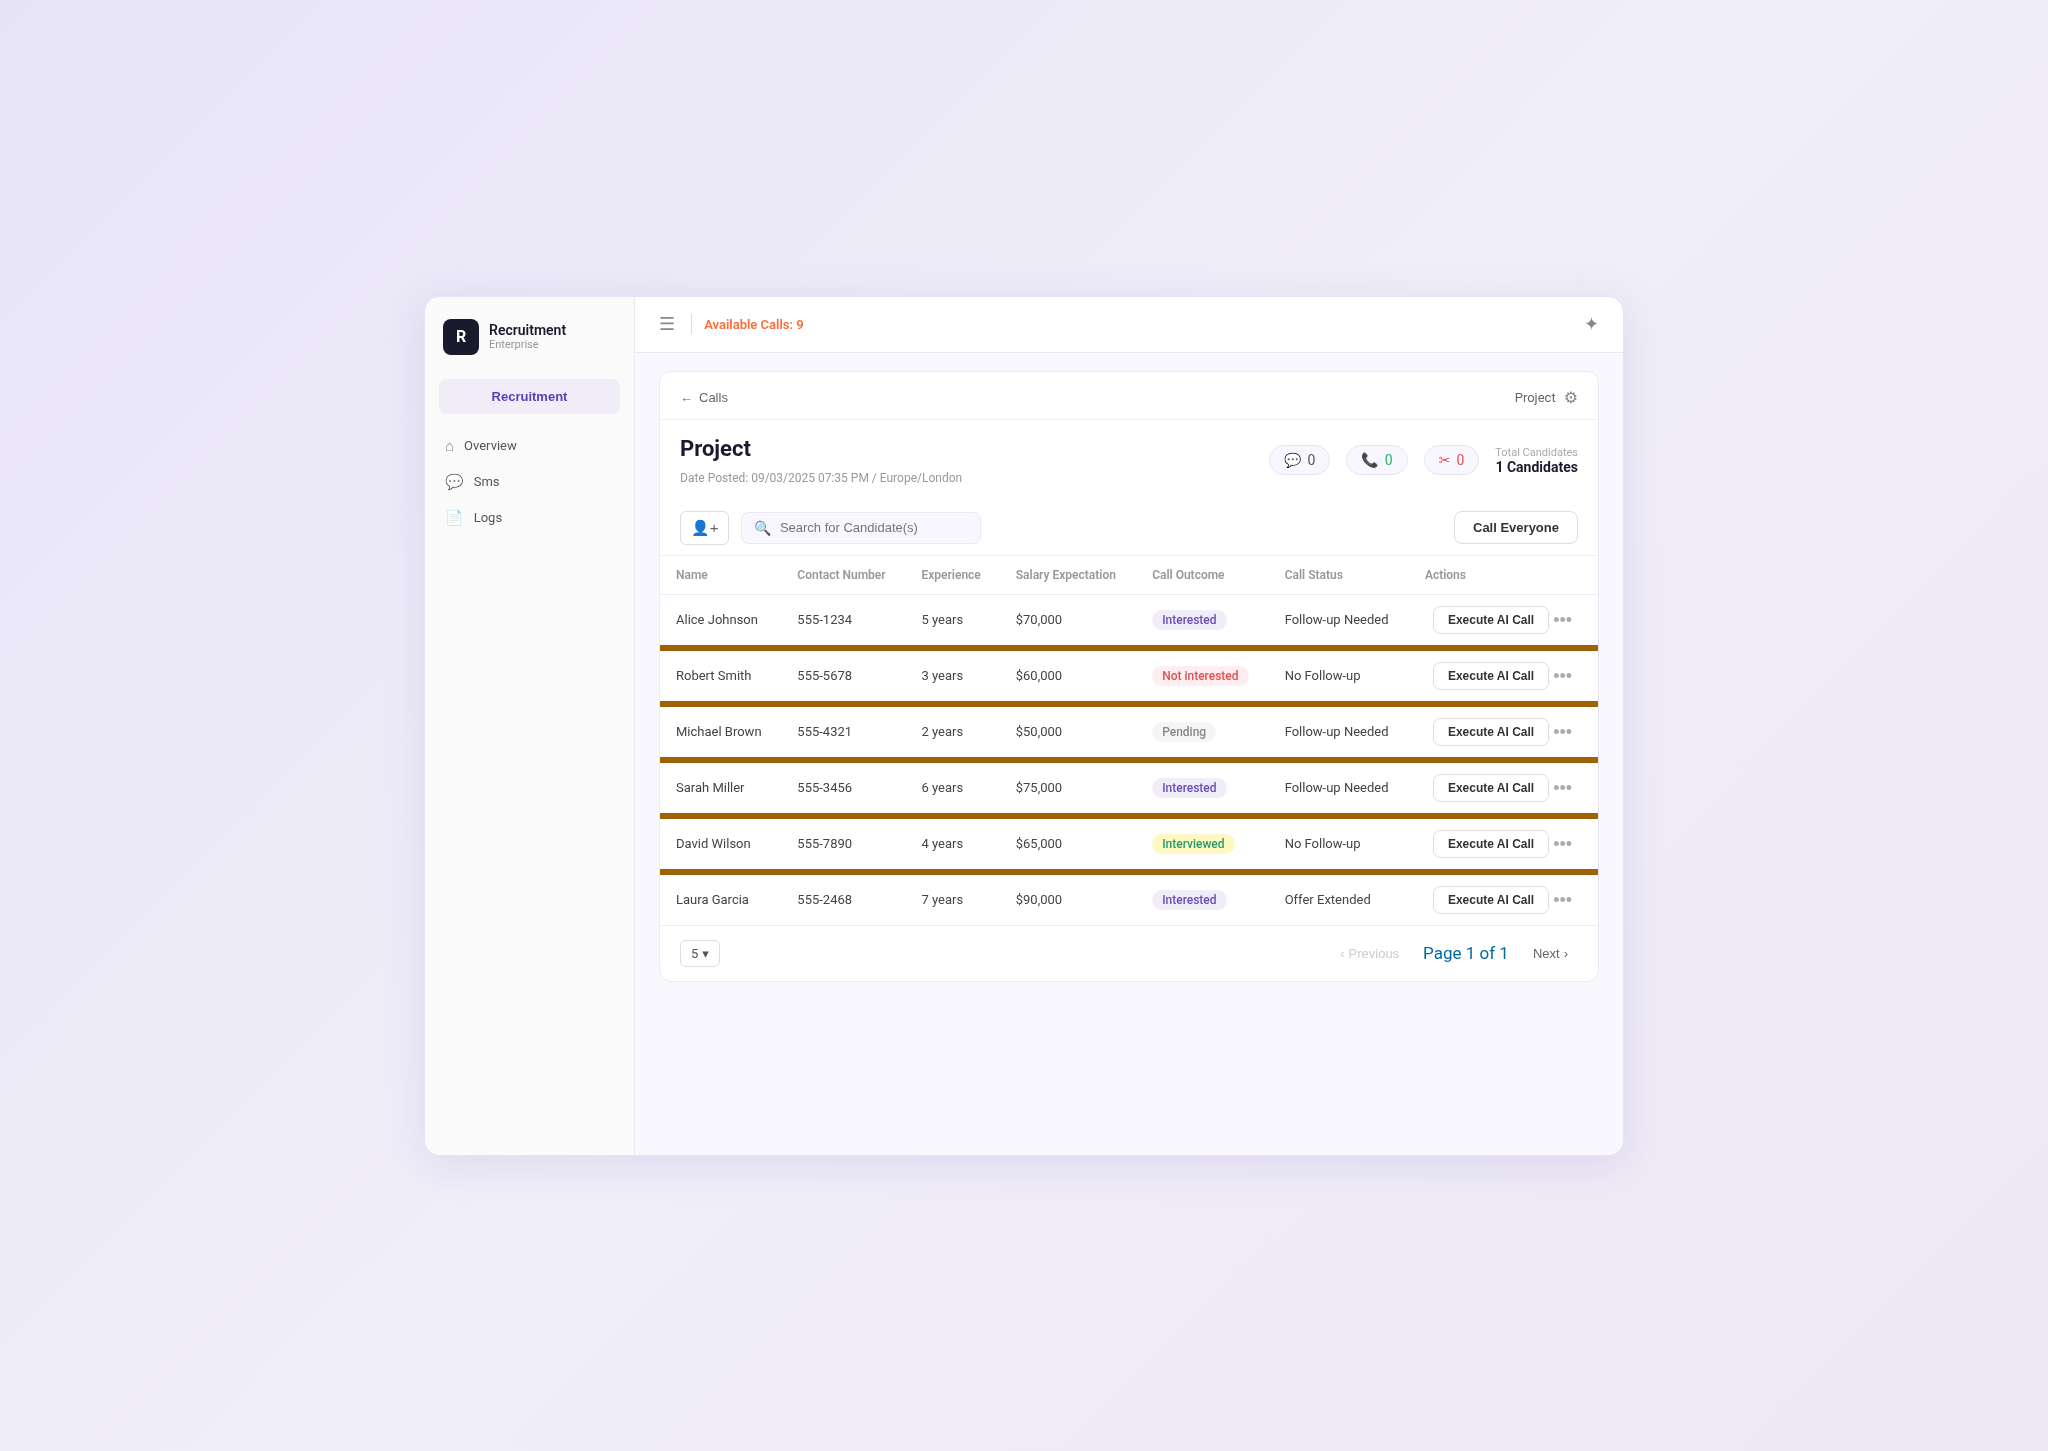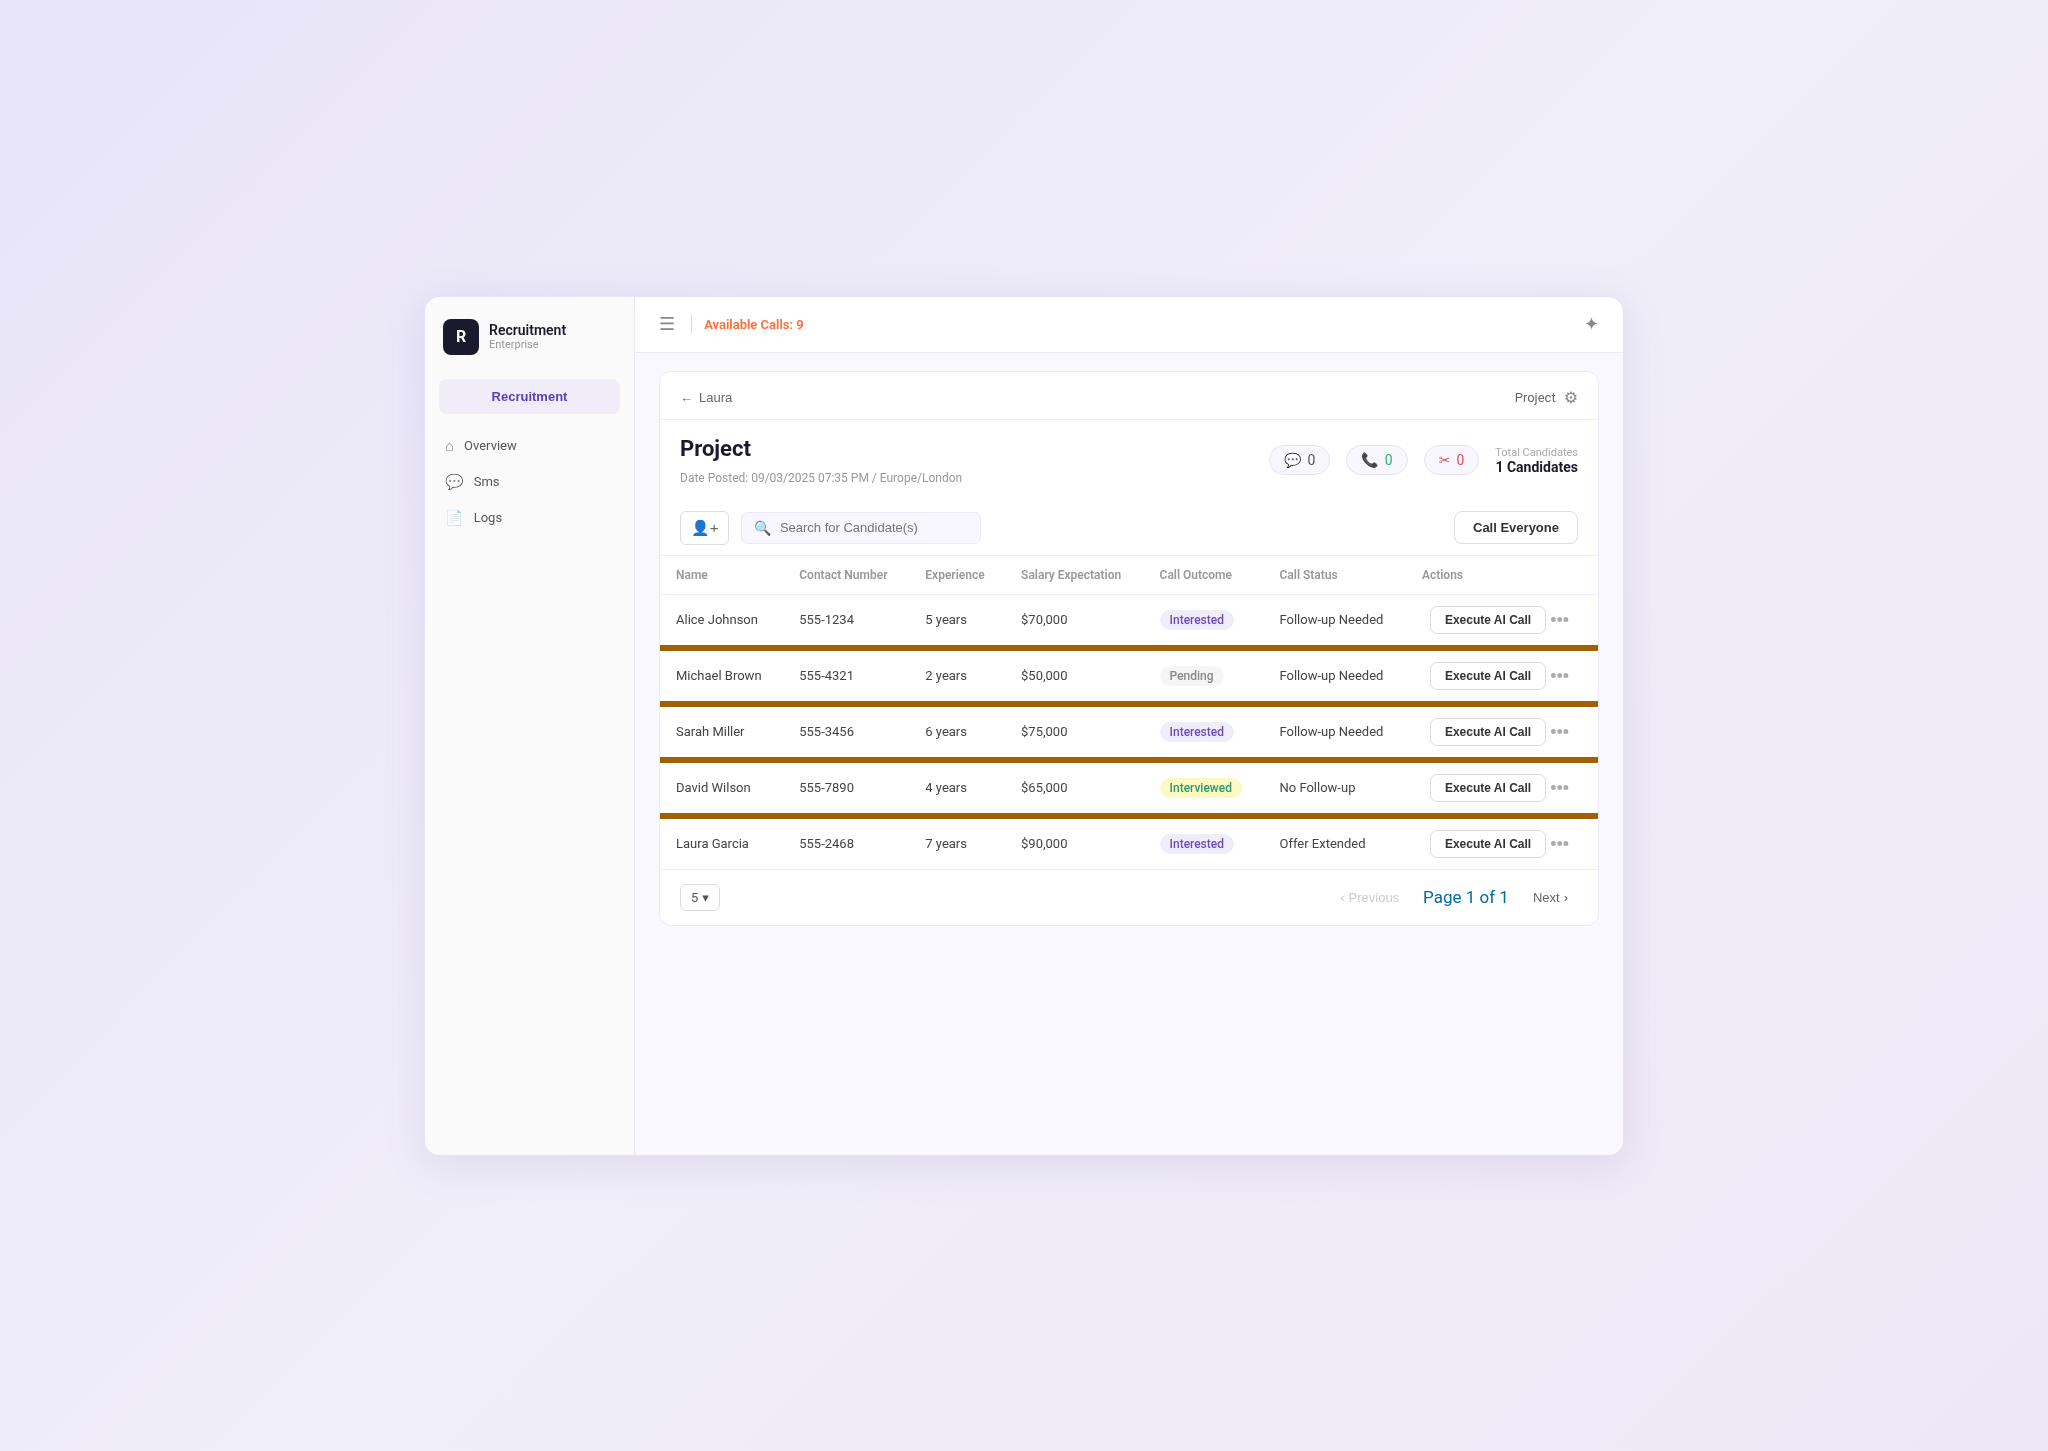--- a/index.html
+++ b/index.html
@@ -471,21 +471,21 @@
       <span class="available-calls">Available Calls: 9</span>
       <button class="topbar-settings">✦</button>
     </div>
 
     <div class="content-area">
       <div class="project-card">
 
         <div class="card-header">
           <button class="back-btn">
             <span>←</span>
-            <span>Laura</span>
+            <span>Calls</span>
           </button>
           <div class="card-header-right">
             <span>Project</span>
             <button class="settings-btn">⚙</button>
           </div>
         </div>
 
         <div class="project-info">
           <div>
             <div class="project-title">Project</div>
@@ -544,20 +544,36 @@
       </td>
       <td>Follow-up Needed</td>
       <td>
         <div class="actions-cell">
           <button class="execute-btn">Execute AI Call</button>
           <button class="more-btn">•••</button>
         </div>
       </td>
     </tr>
                 <tr>
+      <td>Robert Smith</td>
+      <td>555-5678</td>
+      <td>3 years</td>
+      <td>$60,000</td>
+      <td>
+        <span class="outcome-badge outcome-not-interested">Not interested</span>
+      </td>
+      <td>No Follow-up</td>
+      <td>
+        <div class="actions-cell">
+          <button class="execute-btn">Execute AI Call</button>
+          <button class="more-btn">•••</button>
+        </div>
+      </td>
+    </tr>
+                <tr>
       <td>Michael Brown</td>
       <td>555-4321</td>
       <td>2 years</td>
       <td>$50,000</td>
       <td>
         <span class="outcome-badge outcome-pending">Pending</span>
       </td>
       <td>Follow-up Needed</td>
       <td>
         <div class="actions-cell">

